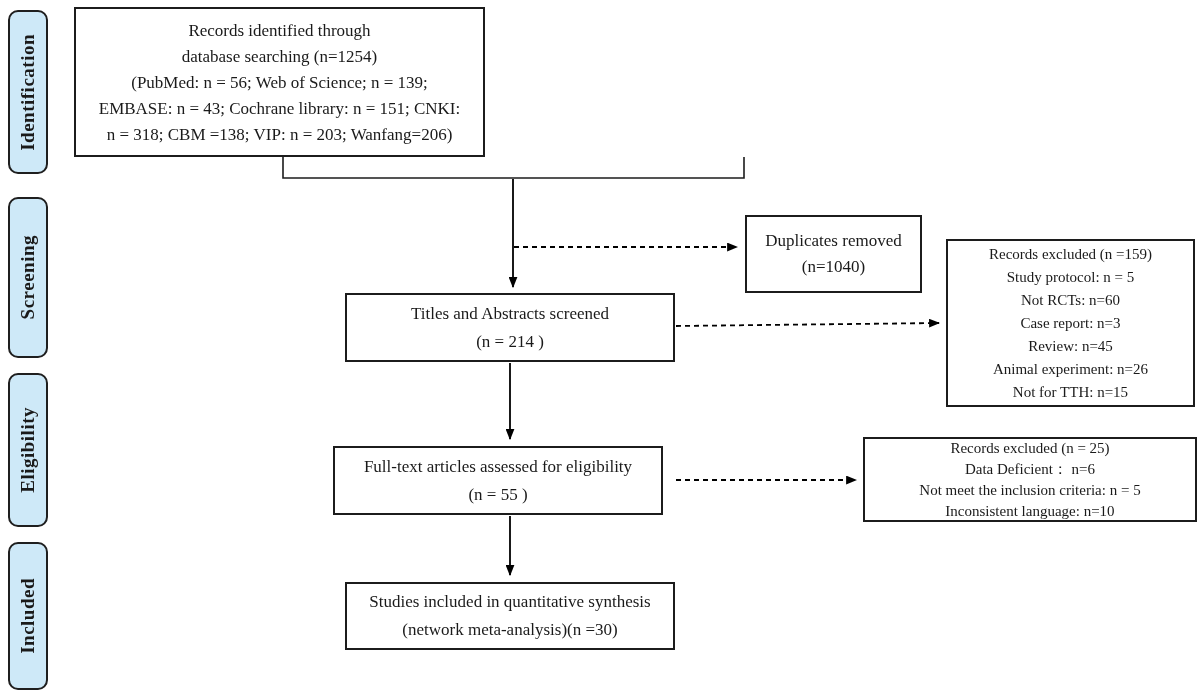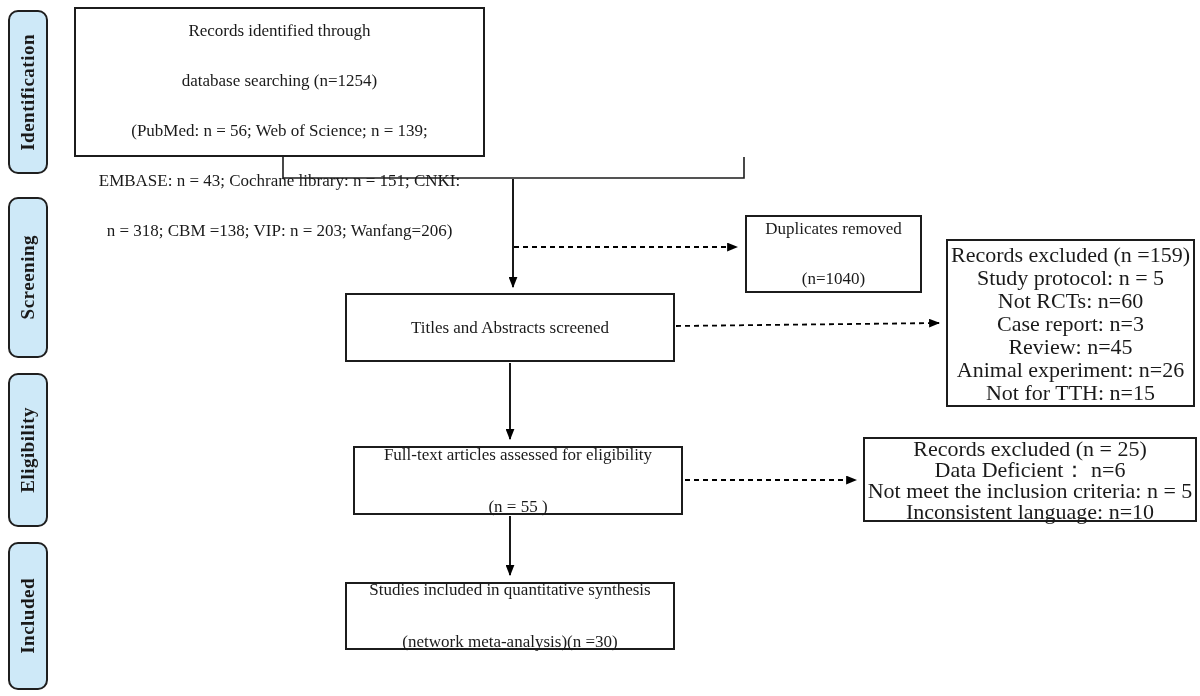--- a/index.html
+++ b/index.html
@@ -50,32 +50,32 @@
     display: flex;
     flex-direction: column;
     align-items: center;
     justify-content: center;
     text-align: center;
   }
   .flowbox .tline {
     width: 100%;
     white-space: nowrap;
   }
-  .fs17 { font-size: 17px; line-height: 26px; gap: 24px; }
-  .fs16 { font-size: 22px; line-height: 23px; }
+  .fs17 { font-size: 17px; line-height: 26px; }
+  .fs16 { font-size: 15px; line-height: 23px; }
   .lh28 { line-height: 28px; }
   .lh21 { line-height: 21px; }
 
   
   #box-db        { left: 74px;  top: 7px;   width: 411px; height: 150px; justify-content: flex-start; padding-top: 9px; }
   #box-other     { left: 540px; top: 7px;   width: 408px; height: 150px; }
   #box-dup       { left: 745px; top: 215px; width: 177px; height: 78px; }
   #box-titles    { left: 345px; top: 293px; width: 330px; height: 69px; justify-content: center; }
   #box-excl1     { left: 946px; top: 239px; width: 249px; height: 168px; }
-  #box-fulltext  { left: 353px; top: 446px; width: 330px; height: 69px; }
+  #box-fulltext  { left: 333px; top: 446px; width: 330px; height: 69px; }
   #box-excl2     { left: 863px; top: 437px; width: 334px; height: 85px; }
   #box-included  { left: 345px; top: 582px; width: 330px; height: 68px; }
 
   #stage-identification { top: 10px;  height: 164px; }
   #stage-screening      { top: 197px; height: 161px; }
   #stage-eligibility    { top: 373px; height: 154px; }
   #stage-included       { top: 542px; height: 148px; }
 </style>
 </head>
 <body>
@@ -119,20 +119,21 @@
   </div>
 
 
   <div class="flowbox fs17" id="box-dup">
     <div class="tline">Duplicates removed</div>
     <div class="tline">(n=1040)</div>
   </div>
 
   <div class="flowbox fs17 lh28" id="box-titles">
     <div class="tline">Titles and Abstracts screened</div>
+    <div class="tline">(n = 214 )</div>
   </div>
 
   <div class="flowbox fs16" id="box-excl1">
     <div class="tline">Records excluded (n =159)</div>
     <div class="tline">Study protocol: n = 5</div>
     <div class="tline">Not RCTs: n=60</div>
     <div class="tline">Case report: n=3</div>
     <div class="tline">Review: n=45</div>
     <div class="tline">Animal experiment: n=26</div>
     <div class="tline">Not for TTH: n=15</div>

